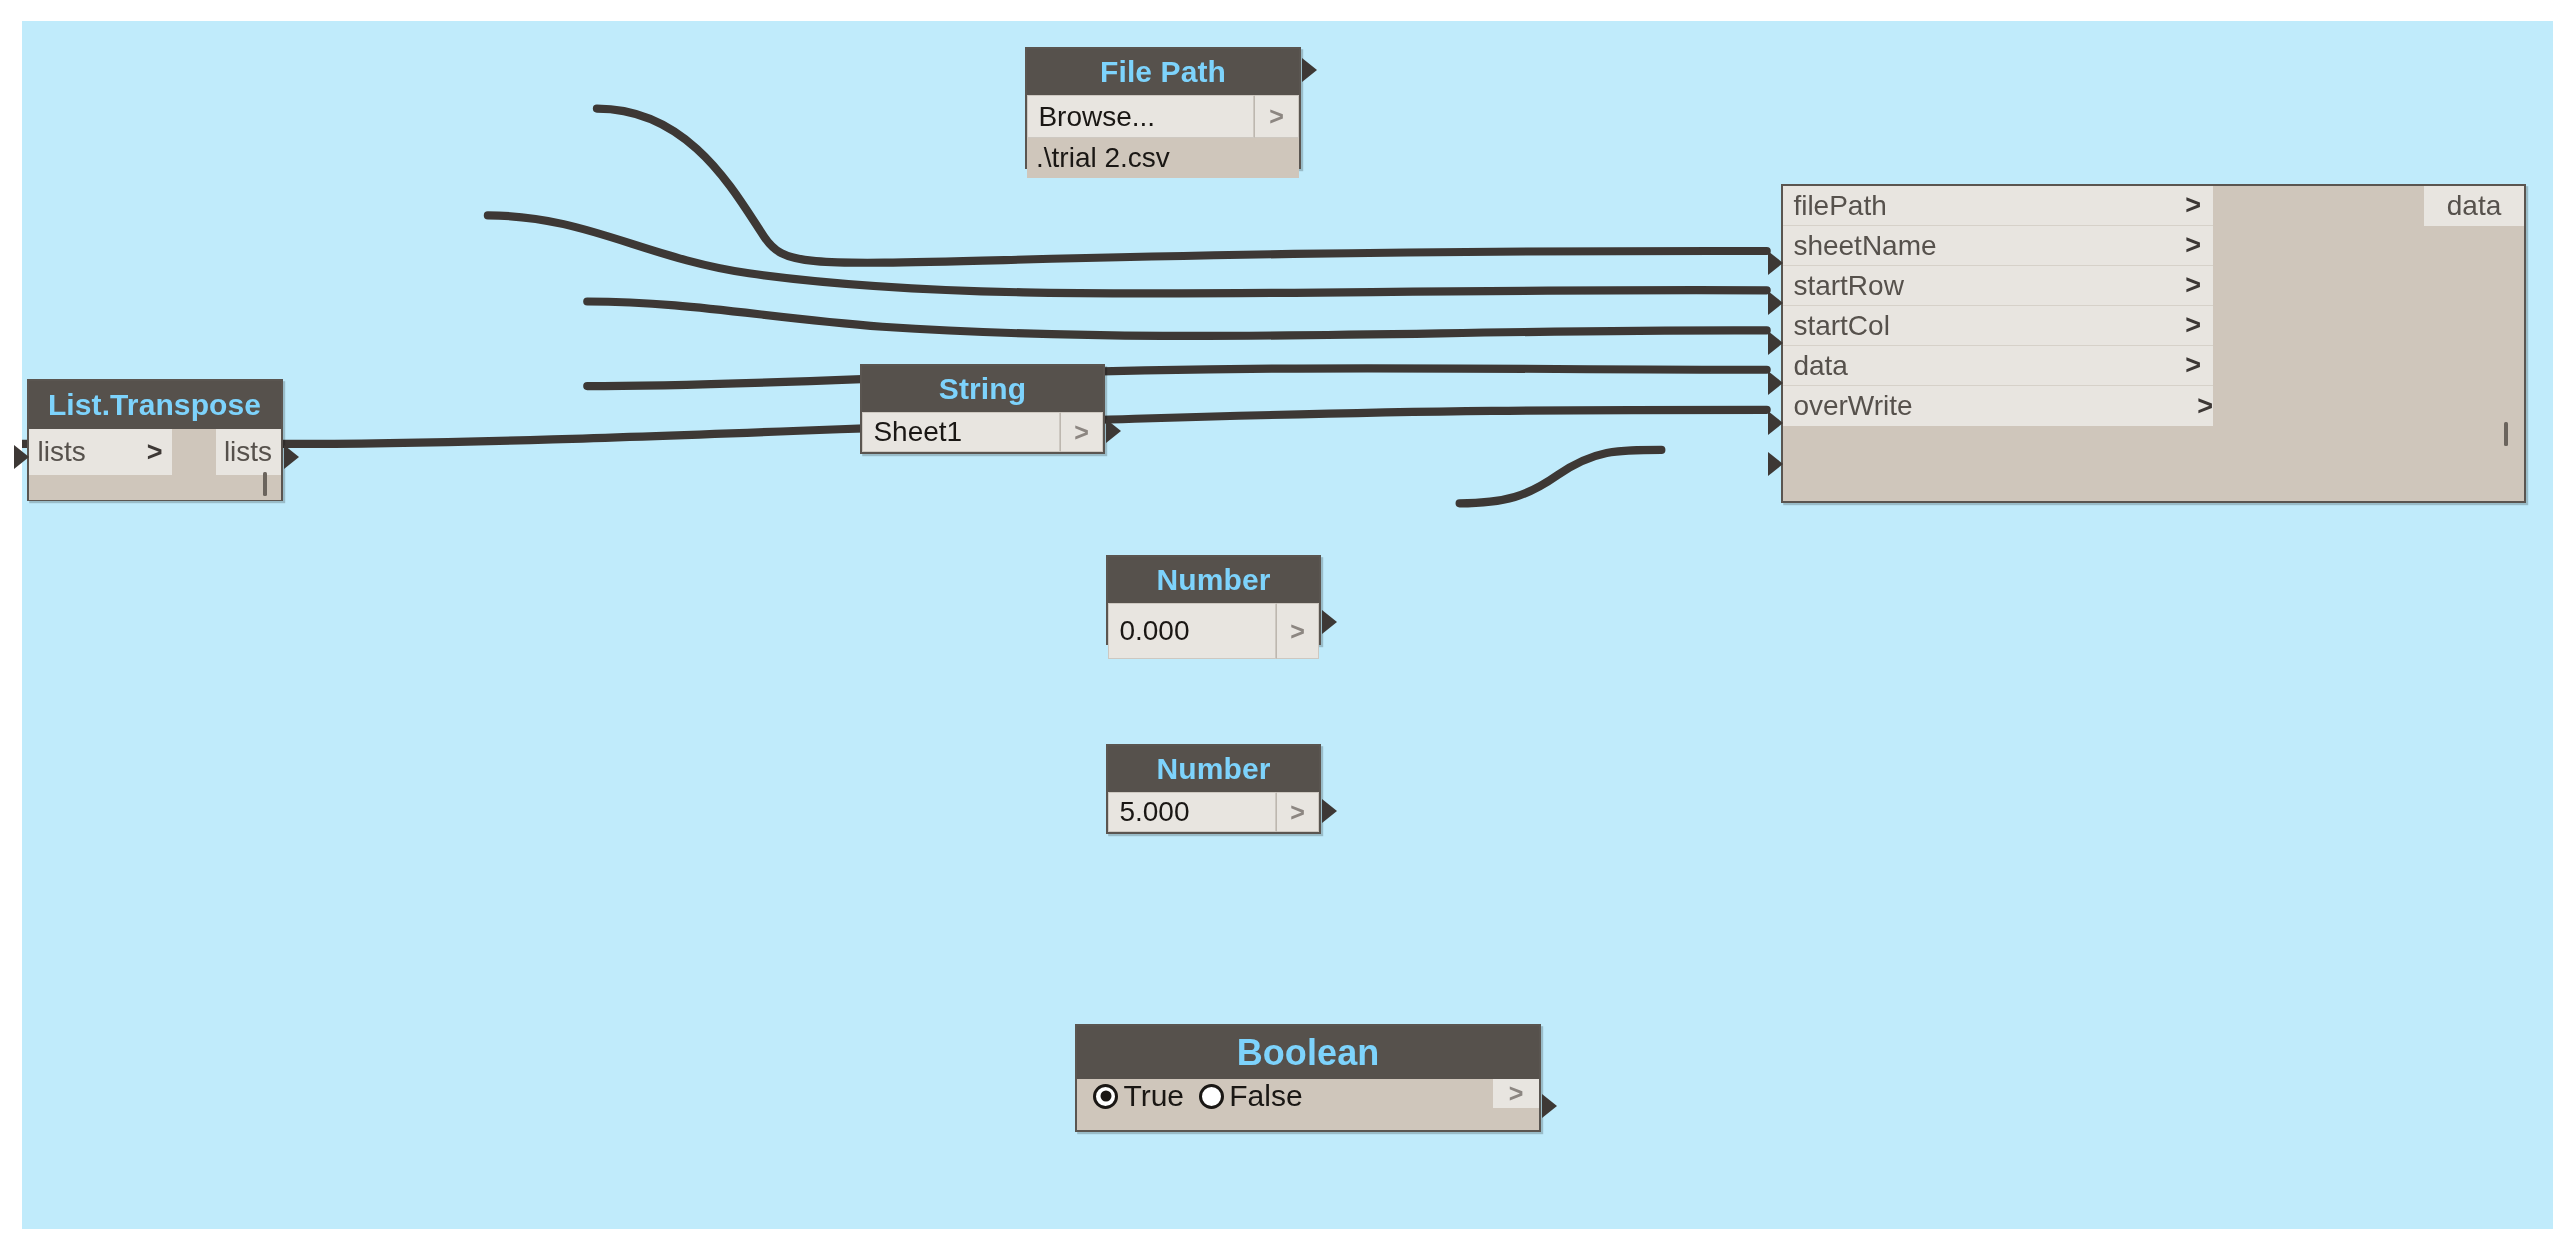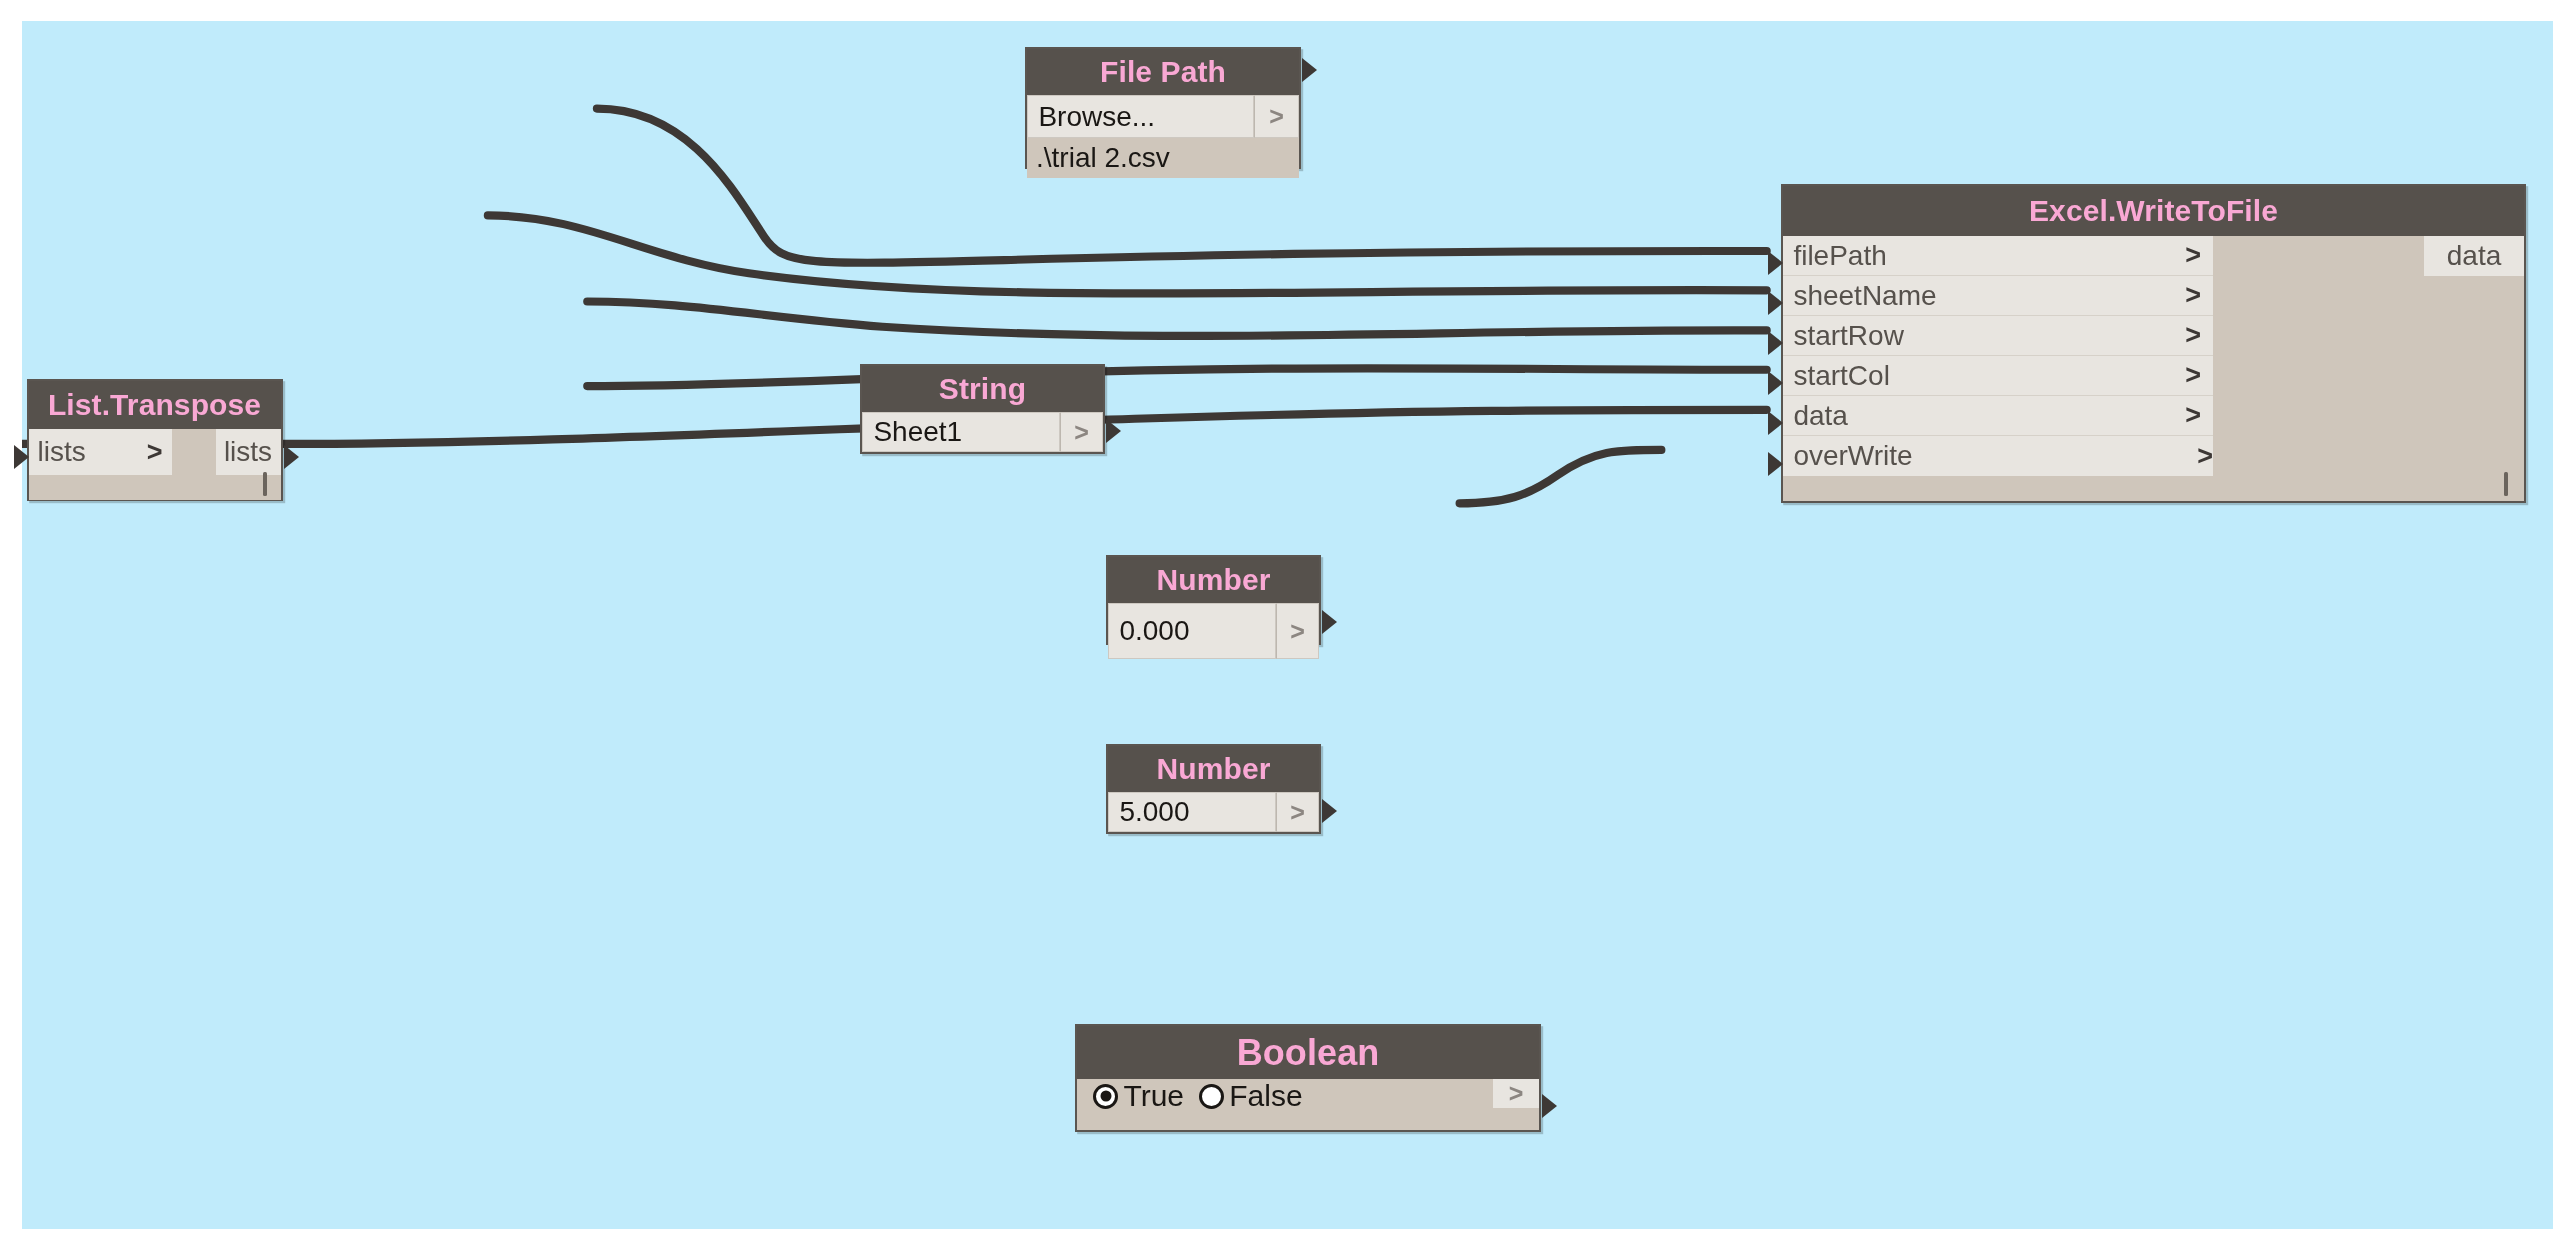--- a/index.html
+++ b/index.html
@@ -43,21 +43,21 @@
   .node {
     position: absolute;
     box-sizing: border-box;
     border: 2.2px solid #5a5550;
     background: #cfc6bb;
     box-shadow: 2.2px 2.2px 0 rgba(0,0,0,0.20);
   }
 
   .node-title {
     background: #56514c;
-    color: #f9a8d4;
+    color: #7dd3fc;
     font-weight: bold;
     text-align: center;
     letter-spacing: 0.1px;
     display: flex;
     align-items: center;
     justify-content: center;
     user-select: none;
   }
 
   .node-body {
@@ -319,21 +319,20 @@
             <span>lists</span>
           </div>
         </div>
         <div class="resize-tick" style="right:13.4px; bottom:3.7px;"></div>
       </div>
       <div class="tab-left" style="left:-15px; top:64px;"></div>
       <div class="tab-right" style="left:255px; top:64px;"></div>
     </div>
 
     <div class="node" style="left:1759px; top:163px; width:745px; height:319px;">
-      <div class="node-title" style="height:50px; font-size:30px;">Excel.WriteToFile</div>
 
       <div class="node-body" style="height:264px; display:flex;">
 
         <div style="width:430px; display:flex; flex-direction:column;">
 
           <div class="in-port" style="height:40px; padding-left:10.4px; padding-right:12px;">
             <span class="pname" style="font-size:28px;">filePath</span>
             <span class="chev" style="font-size:27px;">&gt;</span>
           </div>
 

